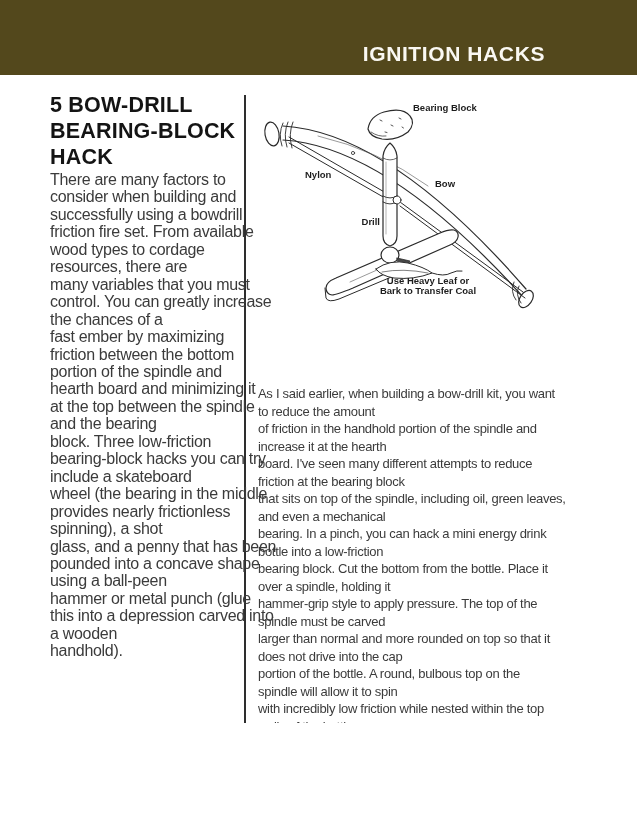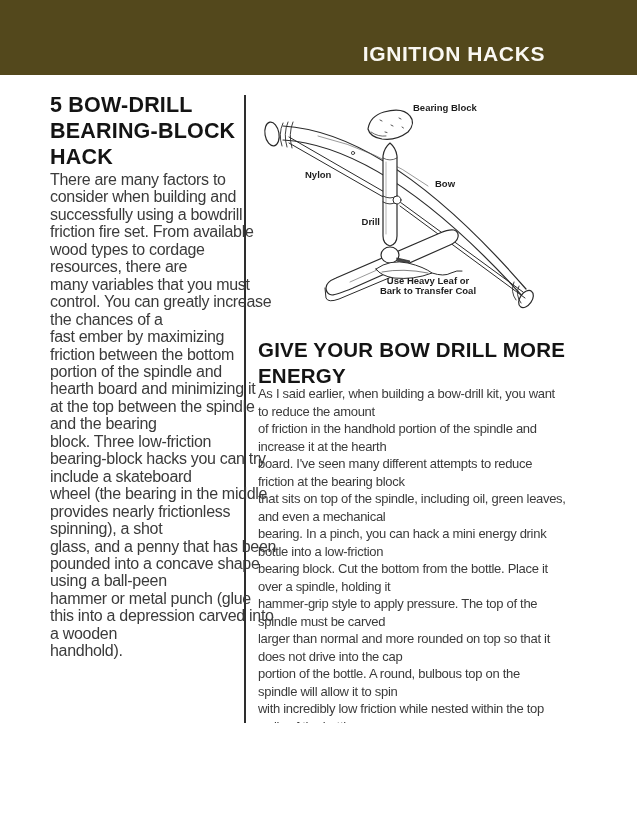--- a/index.html
+++ b/index.html
@@ -156,22 +156,20 @@
     </g>
 
     <text x="155" y="15">Bearing Block</text>
     <text x="47" y="82">Nylon</text>
     <text x="177" y="91">Bow</text>
     <text x="122" y="129" text-anchor="end">Drill</text>
     <text x="170" y="188" text-anchor="middle" font-size="9">Use Heavy Leaf or</text>
     <text x="170" y="198" text-anchor="middle" font-size="9">Bark to Transfer Coal</text>
   </svg>
 
-  <h2 class="right-heading">GIVE YOUR BOW DRILL MORE
-ENERGY</h2>
 
   <div class="right-body">As I said earlier, when building a bow-drill kit, you want
 to reduce the amount
 of friction in the handhold portion of the spindle and
 increase it at the hearth
 board. I've seen many different attempts to reduce
 friction at the bearing block
 that sits on top of the spindle, including oil, green leaves,
 and even a mechanical
 bearing. In a pinch, you can hack a mini energy drink

